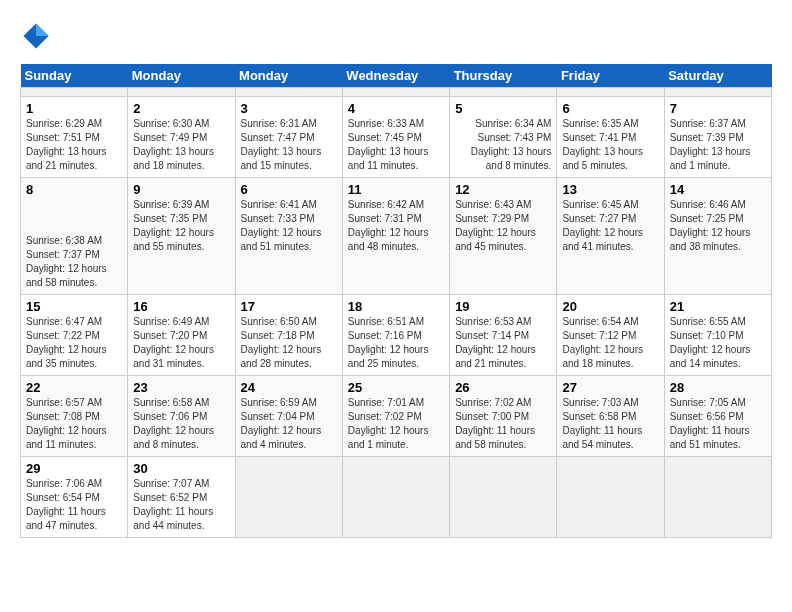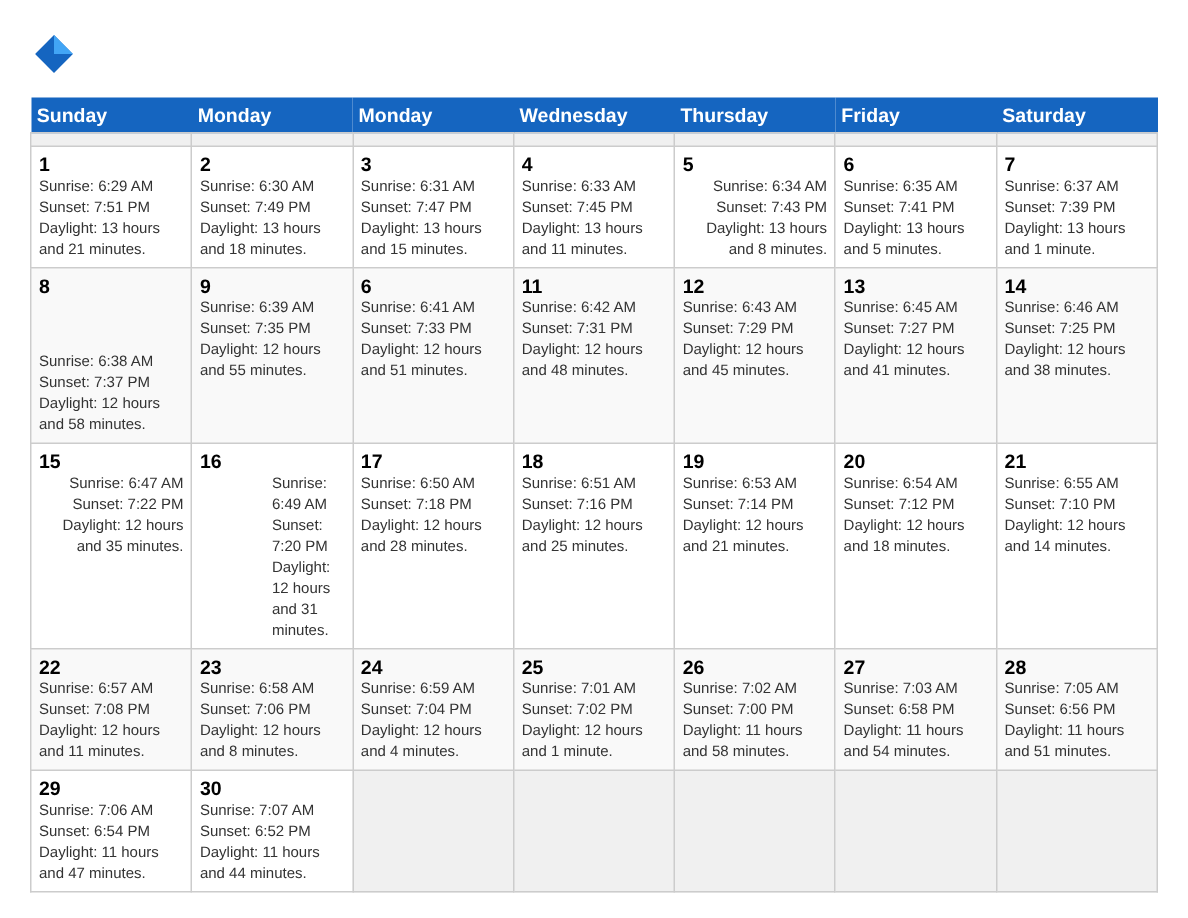--- a/index.html
+++ b/index.html
@@ -225,28 +225,28 @@
           <span class="day-num">14</span>
           <div class="day-detail" style="white-space: pre-line;">Sunrise: 6:46 AM
 Sunset: 7:25 PM
 Daylight: 12 hours
 and 38 minutes.</div>
         </td>
       </tr>
       <tr>
         <td>
           <span class="day-num">15</span>
-          <div class="day-detail" style="white-space: pre-line; text-align: right;">Sunrise: 6:47 AM
+          <div class="day-detail" style="white-space: pre-line;">Sunrise: 6:47 AM
 Sunset: 7:22 PM
 Daylight: 12 hours
 and 35 minutes.</div>
         </td>
         <td>
           <span class="day-num">16</span>
-          <div class="day-detail" style="white-space: pre-line; margin-left: 48px;">Sunrise: 6:49 AM
+          <div class="day-detail" style="white-space: pre-line;">Sunrise: 6:49 AM
 Sunset: 7:20 PM
 Daylight: 12 hours
 and 31 minutes.</div>
         </td>
         <td>
           <span class="day-num">17</span>
           <div class="day-detail" style="white-space: pre-line;">Sunrise: 6:50 AM
 Sunset: 7:18 PM
 Daylight: 12 hours
 and 28 minutes.</div>

